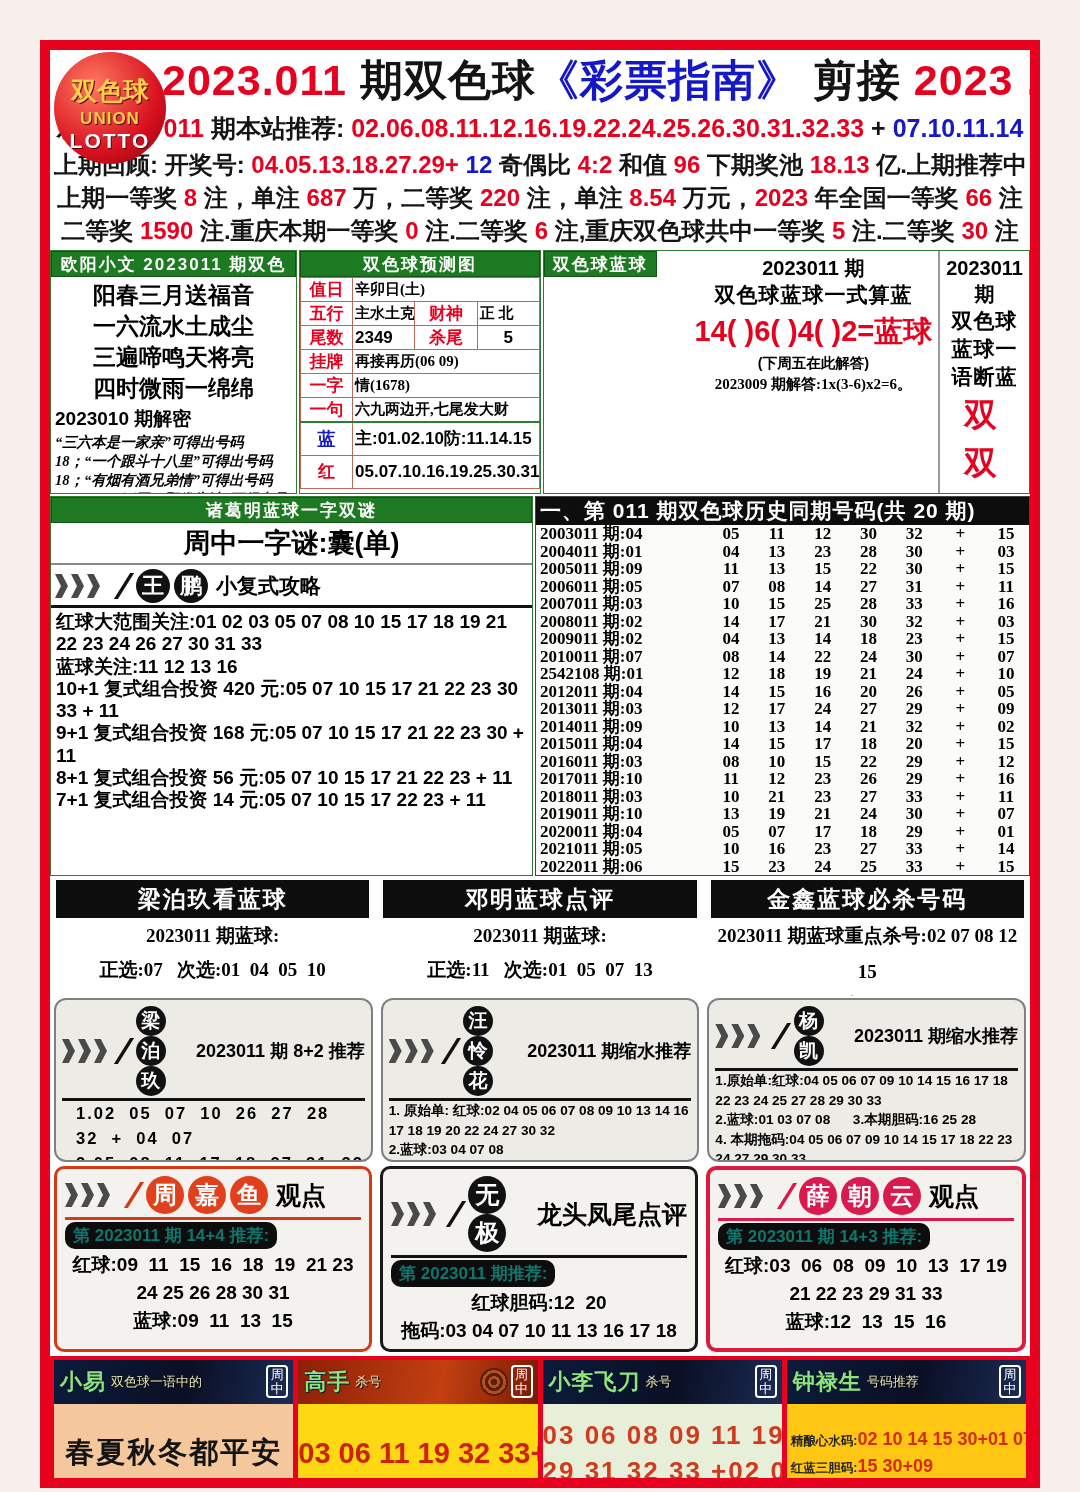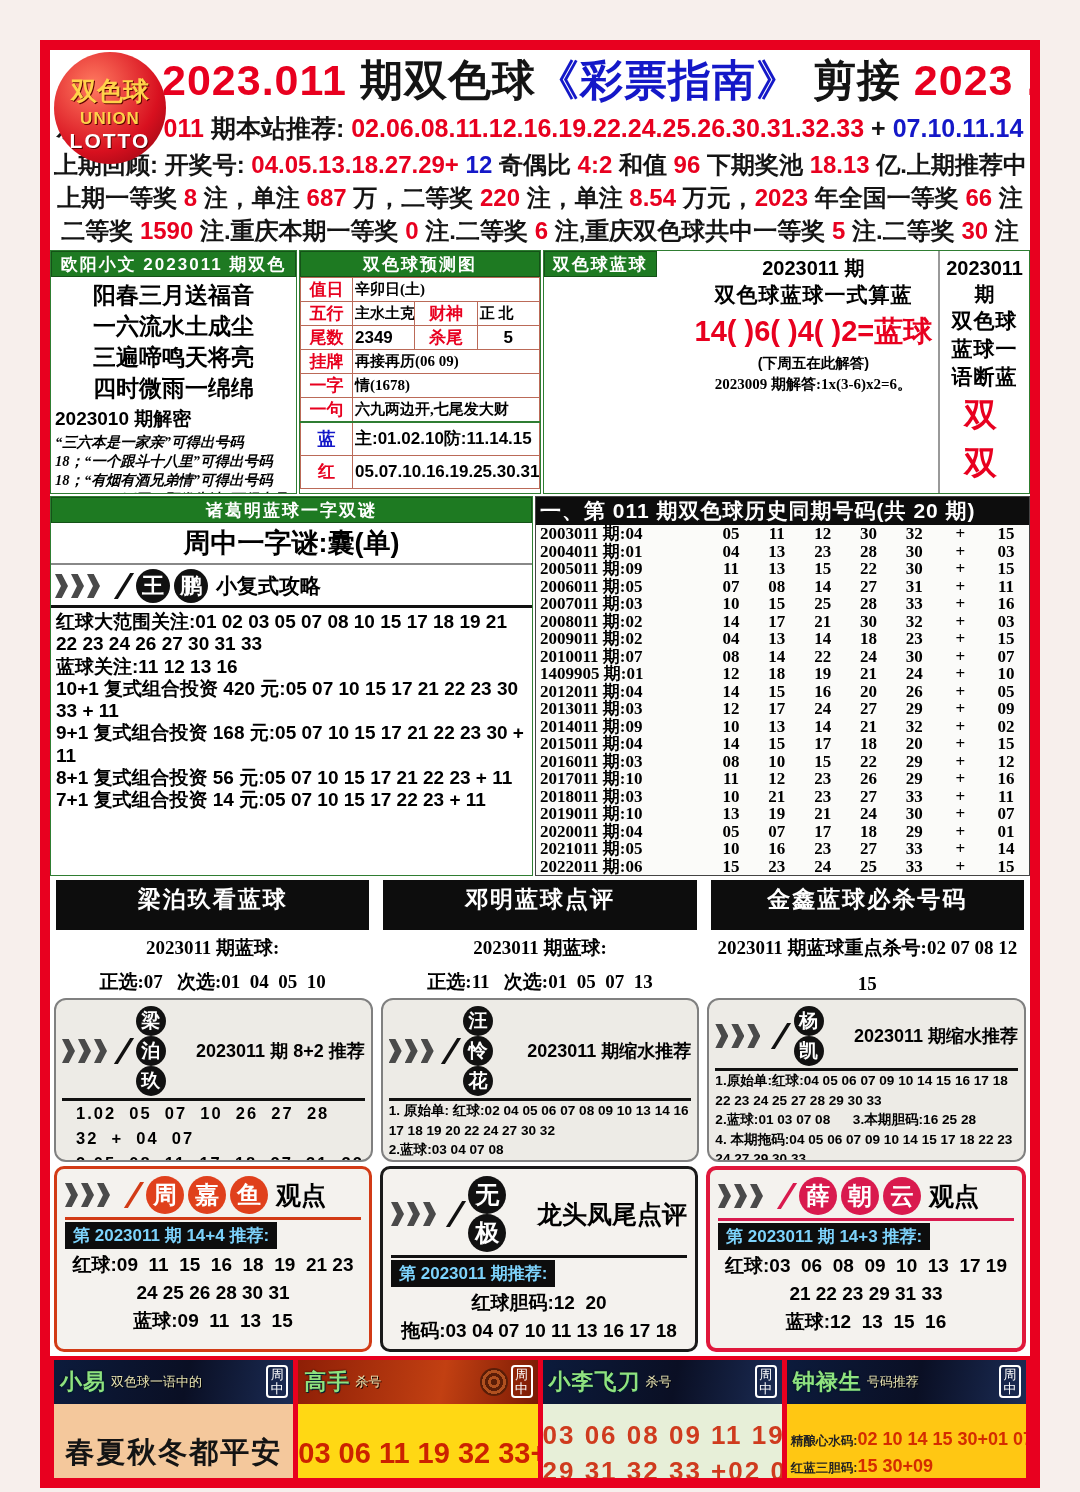--- a/index.html
+++ b/index.html
@@ -72,42 +72,42 @@
   .wp-lines div{font-size:19px;font-weight:bold;line-height:22.3px;}
   .right-b{flex:1;border:1px solid #444;box-sizing:border-box;overflow:hidden;}
   .hist-head{font-size:21px;line-height:28px;height:28px;white-space:nowrap;overflow:hidden;text-align:left;padding-left:4px;letter-spacing:1px;}
   .hist-rows{background:#fbfbf9;}
   .hist-row{display:flex;font-family:"Liberation Serif","DejaVu Serif",serif;font-weight:bold;font-size:17px;line-height:17.5px;white-space:nowrap;}
   .hist-row span{flex:1;text-align:center;}
   .hist-row span:first-child{flex:0 0 168px;text-align:left;padding-left:4px;}
   
   .row-c{display:flex;height:116px;gap:14px;margin-top:4px;padding:0 6px;}
   .cpanel{flex:1;overflow:hidden;}
-  .cpanel .kbar{font-size:23px;line-height:38px;height:50px;letter-spacing:2px;}
+  .cpanel .kbar{font-size:23px;line-height:38px;height:38px;letter-spacing:2px;}
   .cpanel .l1{text-align:center;font-size:19px;font-weight:bold;line-height:36px;font-family:"Liberation Serif","DejaVu Serif",serif;}
   .cpanel .l2{text-align:center;font-size:19px;font-weight:bold;line-height:32px;font-family:"Liberation Serif","DejaVu Serif",serif;white-space:pre-wrap;}
   
   .row-d{display:flex;height:164px;gap:8px;margin-top:2px;padding:0 4px;}
   .dbox{flex:1;border:2px solid #808080;border-radius:12px;background:#edebe6;padding:4px 6px;box-sizing:border-box;overflow:hidden;}
   .dbox .plogo{border-bottom:3px solid #111;padding:2px 0 2px 0;}
   .dbox .circle{width:30px;height:30px;line-height:30px;font-size:19px;}
   .dbox .plogo-title{font-size:18px;}
   .d-lines div{font-weight:bold;}
   .d-lines.big div{font-size:16.5px;line-height:25px;letter-spacing:2px;padding-left:14px;white-space:pre-wrap;}
   .d-lines.small div{font-size:13.6px;line-height:19.5px;white-space:pre-wrap;}
   
   .row-e{display:flex;height:186px;gap:8px;margin-top:4px;padding:0 4px;}
   .ebox{flex:1;border-radius:10px;background:#f4f2ee;padding:4px 8px;box-sizing:border-box;overflow:hidden;}
   .ebox.t-red{border:3px solid #d23b16;}
   .ebox.t-black{border:3px solid #1a1a1a;}
   .ebox.t-crimson{border:4px solid #e0183c;}
   .ebox .plogo{padding:3px 0;}
   .ebox .circle{width:38px;height:38px;line-height:38px;font-size:24px;}
   .ebox .plogo-title{font-size:25px;}
-  .e-tag{display:inline-block;background:#0d0d0d;color:#7dd3fc;font-size:17px;font-weight:bold;padding:2px 8px;margin:2px 0;}
+  .e-tag{display:inline-block;background:#0d0d0d;color:#0f766e;font-size:17px;font-weight:bold;padding:2px 8px;margin:2px 0;border-radius:10px;}
   .e-lines div{font-size:19px;font-weight:bold;line-height:28px;text-align:center;white-space:pre-wrap;}
   
   .row-f{display:flex;height:150px;gap:5px;margin-top:4px;background:#e8001f;padding:4px;box-sizing:border-box;}
   .fpanel{flex:1;display:flex;flex-direction:column;overflow:hidden;}
   .fhead{position:relative;height:44px;flex:0 0 44px;display:flex;align-items:center;padding:0 6px;box-sizing:border-box;}
   .fhead-navy{background:linear-gradient(100deg,#0c1b3c,#0a0f24 55%,#1b2c55);}
   .fhead-red{background:linear-gradient(100deg,#8e1f06,#c24012 60%,#7a1a04);}
   .fname{font-size:22px;font-weight:bold;color:#8fe27f;text-shadow:1px 1px 0 #023,0 0 2px #000;letter-spacing:1px;white-space:nowrap;}
   .fsub{font-size:13px;font-weight:normal;color:#e8e3b0;margin-left:5px;text-shadow:1px 1px 0 #000;white-space:nowrap;}
   .fbadge{position:absolute;right:5px;top:5px;width:16px;line-height:1.05;word-break:break-all;
@@ -326,21 +326,21 @@
               <span>2010011 期:07</span>
               <span>08</span>
               <span>14</span>
               <span>22</span>
               <span>24</span>
               <span>30</span>
               <span>+</span>
               <span>07</span>
             </div>
             <div class="hist-row">
-              <span>1409905 期:01</span>
+              <span>2542108 期:01</span>
               <span>12</span>
               <span>18</span>
               <span>19</span>
               <span>21</span>
               <span>24</span>
               <span>+</span>
               <span>10</span>
             </div>
             <div class="hist-row">
               <span>2012011 期:04</span>

